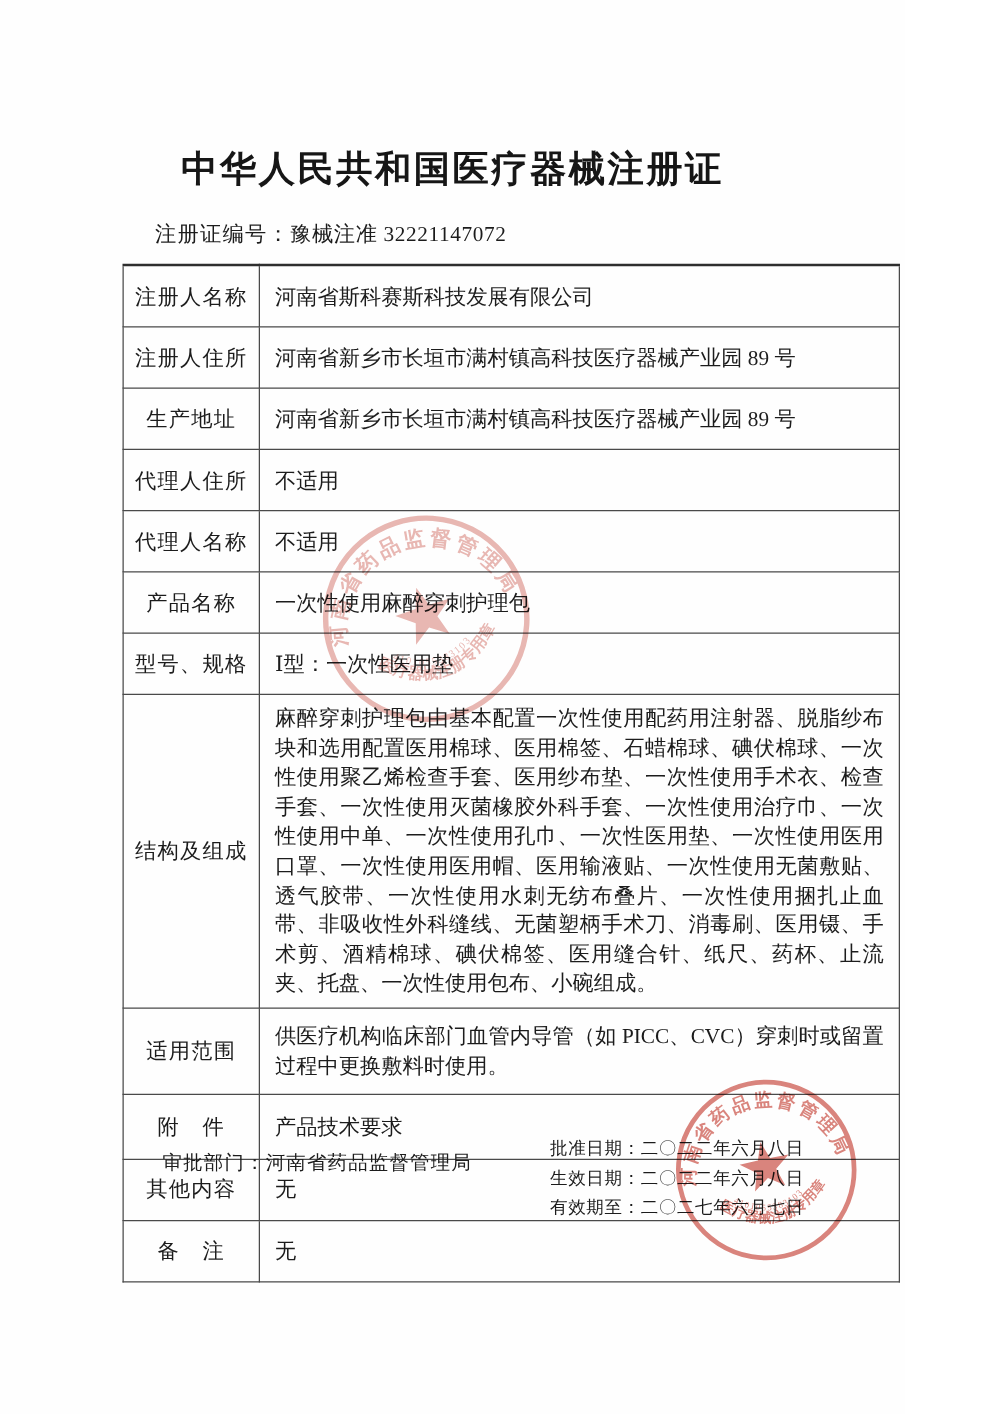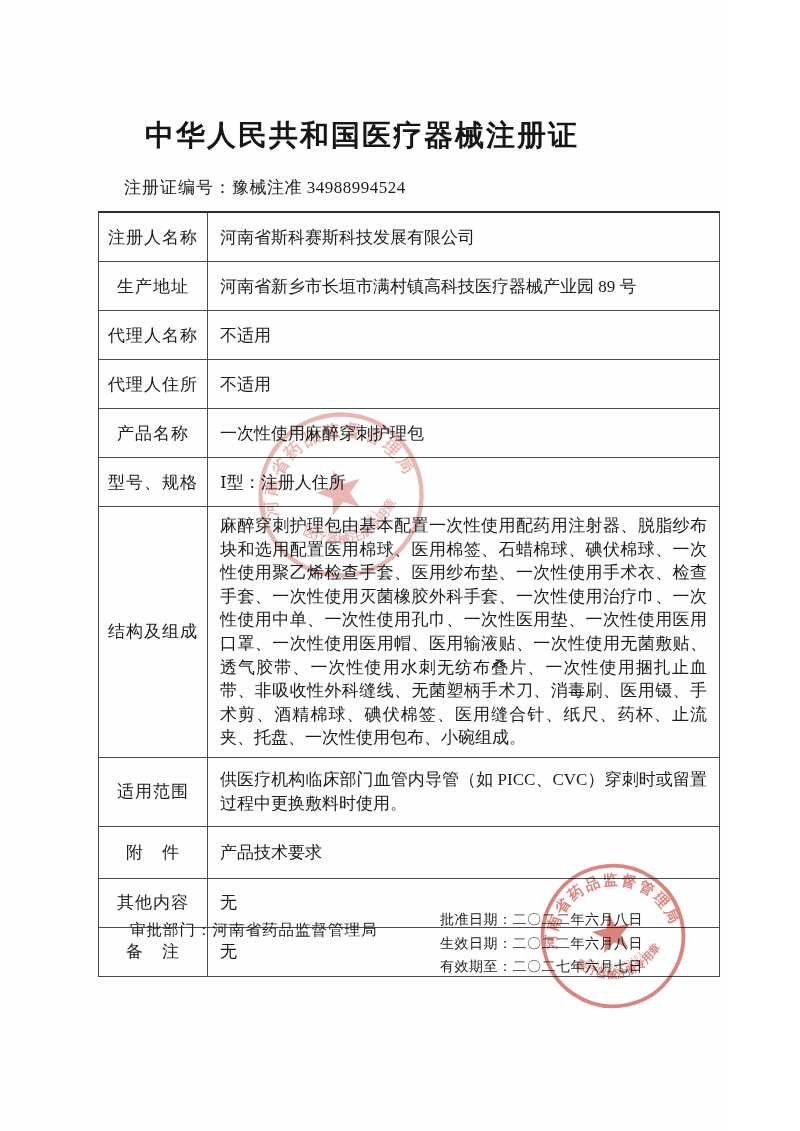--- a/index.html
+++ b/index.html
@@ -77,49 +77,53 @@
   }
 </style>
 </head>
 <body>
 
 <div class="page">
 
   <div class="doc-title">中华人民共和国医疗器械注册证</div>
 
   <div class="reg-line">
-    <span>注册证编号：</span><span class="reg-no">豫械注准 34988994524</span>
+    <span>注册证编号：</span><span class="reg-no">豫械注准 32221147072</span>
   </div>
 
   <div class="cert-table-wrap">
     <table class="cert-table">
       <tbody>
         <tr class="r-single">
           <td class="lbl">注册人名称</td>
           <td class="val">河南省斯科赛斯科技发展有限公司</td>
         </tr>
         <tr class="r-single">
+          <td class="lbl">注册人住所</td>
+          <td class="val">河南省新乡市长垣市满村镇高科技医疗器械产业园 89 号</td>
+        </tr>
+        <tr class="r-single">
           <td class="lbl">生产地址</td>
           <td class="val">河南省新乡市长垣市满村镇高科技医疗器械产业园 89 号</td>
         </tr>
         <tr class="r-single">
+          <td class="lbl">代理人住所</td>
+          <td class="val">不适用</td>
+        </tr>
+        <tr class="r-single">
           <td class="lbl">代理人名称</td>
           <td class="val">不适用</td>
         </tr>
         <tr class="r-single">
-          <td class="lbl">代理人住所</td>
-          <td class="val">不适用</td>
-        </tr>
-        <tr class="r-single">
           <td class="lbl">产品名称</td>
           <td class="val">一次性使用麻醉穿刺护理包</td>
         </tr>
         <tr class="r-single">
           <td class="lbl">型号、规格</td>
-          <td class="val">Ⅰ型：注册人住所</td>
+          <td class="val">Ⅰ型：一次性医用垫</td>
         </tr>
         <tr class="r-tall">
           <td class="lbl">结构及组成</td>
           <td class="val">麻醉穿刺护理包由基本配置一次性使用配药用注射器、脱脂纱布块和选用配置医用棉球、医用棉签、石蜡棉球、碘伏棉球、一次性使用聚乙烯检查手套、医用纱布垫、一次性使用手术衣、检查手套、一次性使用灭菌橡胶外科手套、一次性使用治疗巾、一次性使用中单、一次性使用孔巾、一次性医用垫、一次性使用医用口罩、一次性使用医用帽、医用输液贴、一次性使用无菌敷贴、透气胶带、一次性使用水刺无纺布叠片、一次性使用捆扎止血带、非吸收性外科缝线、无菌塑柄手术刀、消毒刷、医用镊、手术剪、酒精棉球、碘伏棉签、医用缝合针、纸尺、药杯、止流夹、托盘、一次性使用包布、小碗组成。</td>
         </tr>
         <tr class="r-scope">
           <td class="lbl">适用范围</td>
           <td class="val">供医疗机构临床部门血管内导管（如 PICC、CVC）穿刺时或留置过程中更换敷料时使用。</td>
         </tr>
         <tr class="r-attach">

